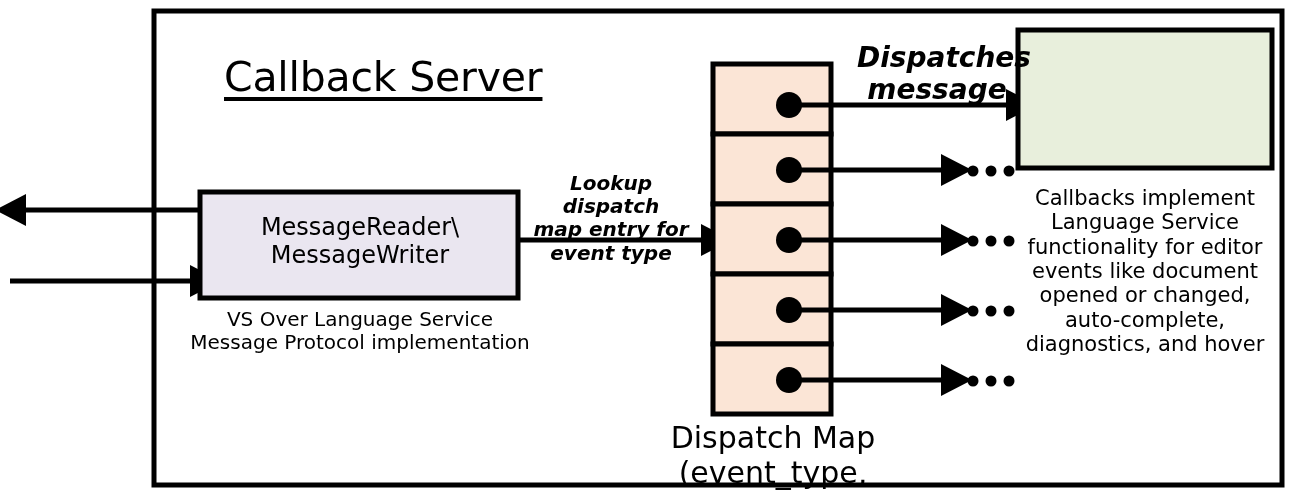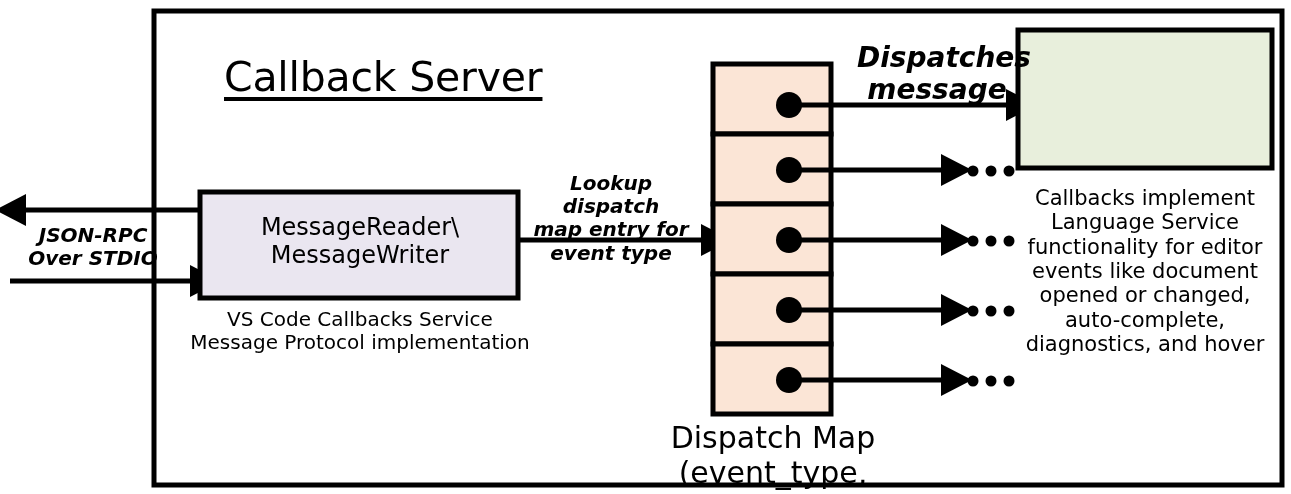--- a/index.html
+++ b/index.html
@@ -175,25 +175,23 @@
     </g>
 
     <rect x="1018" y="30" width="254" height="138" fill="#E8EFDC" stroke="#000000" stroke-width="5"></rect>
   </svg>
 
   <div class="txt" id="title-text">Callback Server</div>
 
   <div class="txt" id="reader-writer-label">MessageReader\
 MessageWriter</div>
 
-  <div class="txt" id="reader-writer-caption">VS Code Callbacks Service
+  <div class="txt" id="reader-writer-caption">VS Over Language Service
 Message Protocol implementation</div>
 
-  <div class="txt" id="jsonrpc-label">JSON-RPC
-Over STDIO</div>
 
   <div class="txt" id="lookup-label">Lookup dispatch
 map entry for
 event type</div>
 
   <div class="txt" id="dispatches-label">Dispatches
 message</div>
 
   <div class="txt" id="dispatch-map-caption">Dispatch Map
 (event_type, callback)</div>

